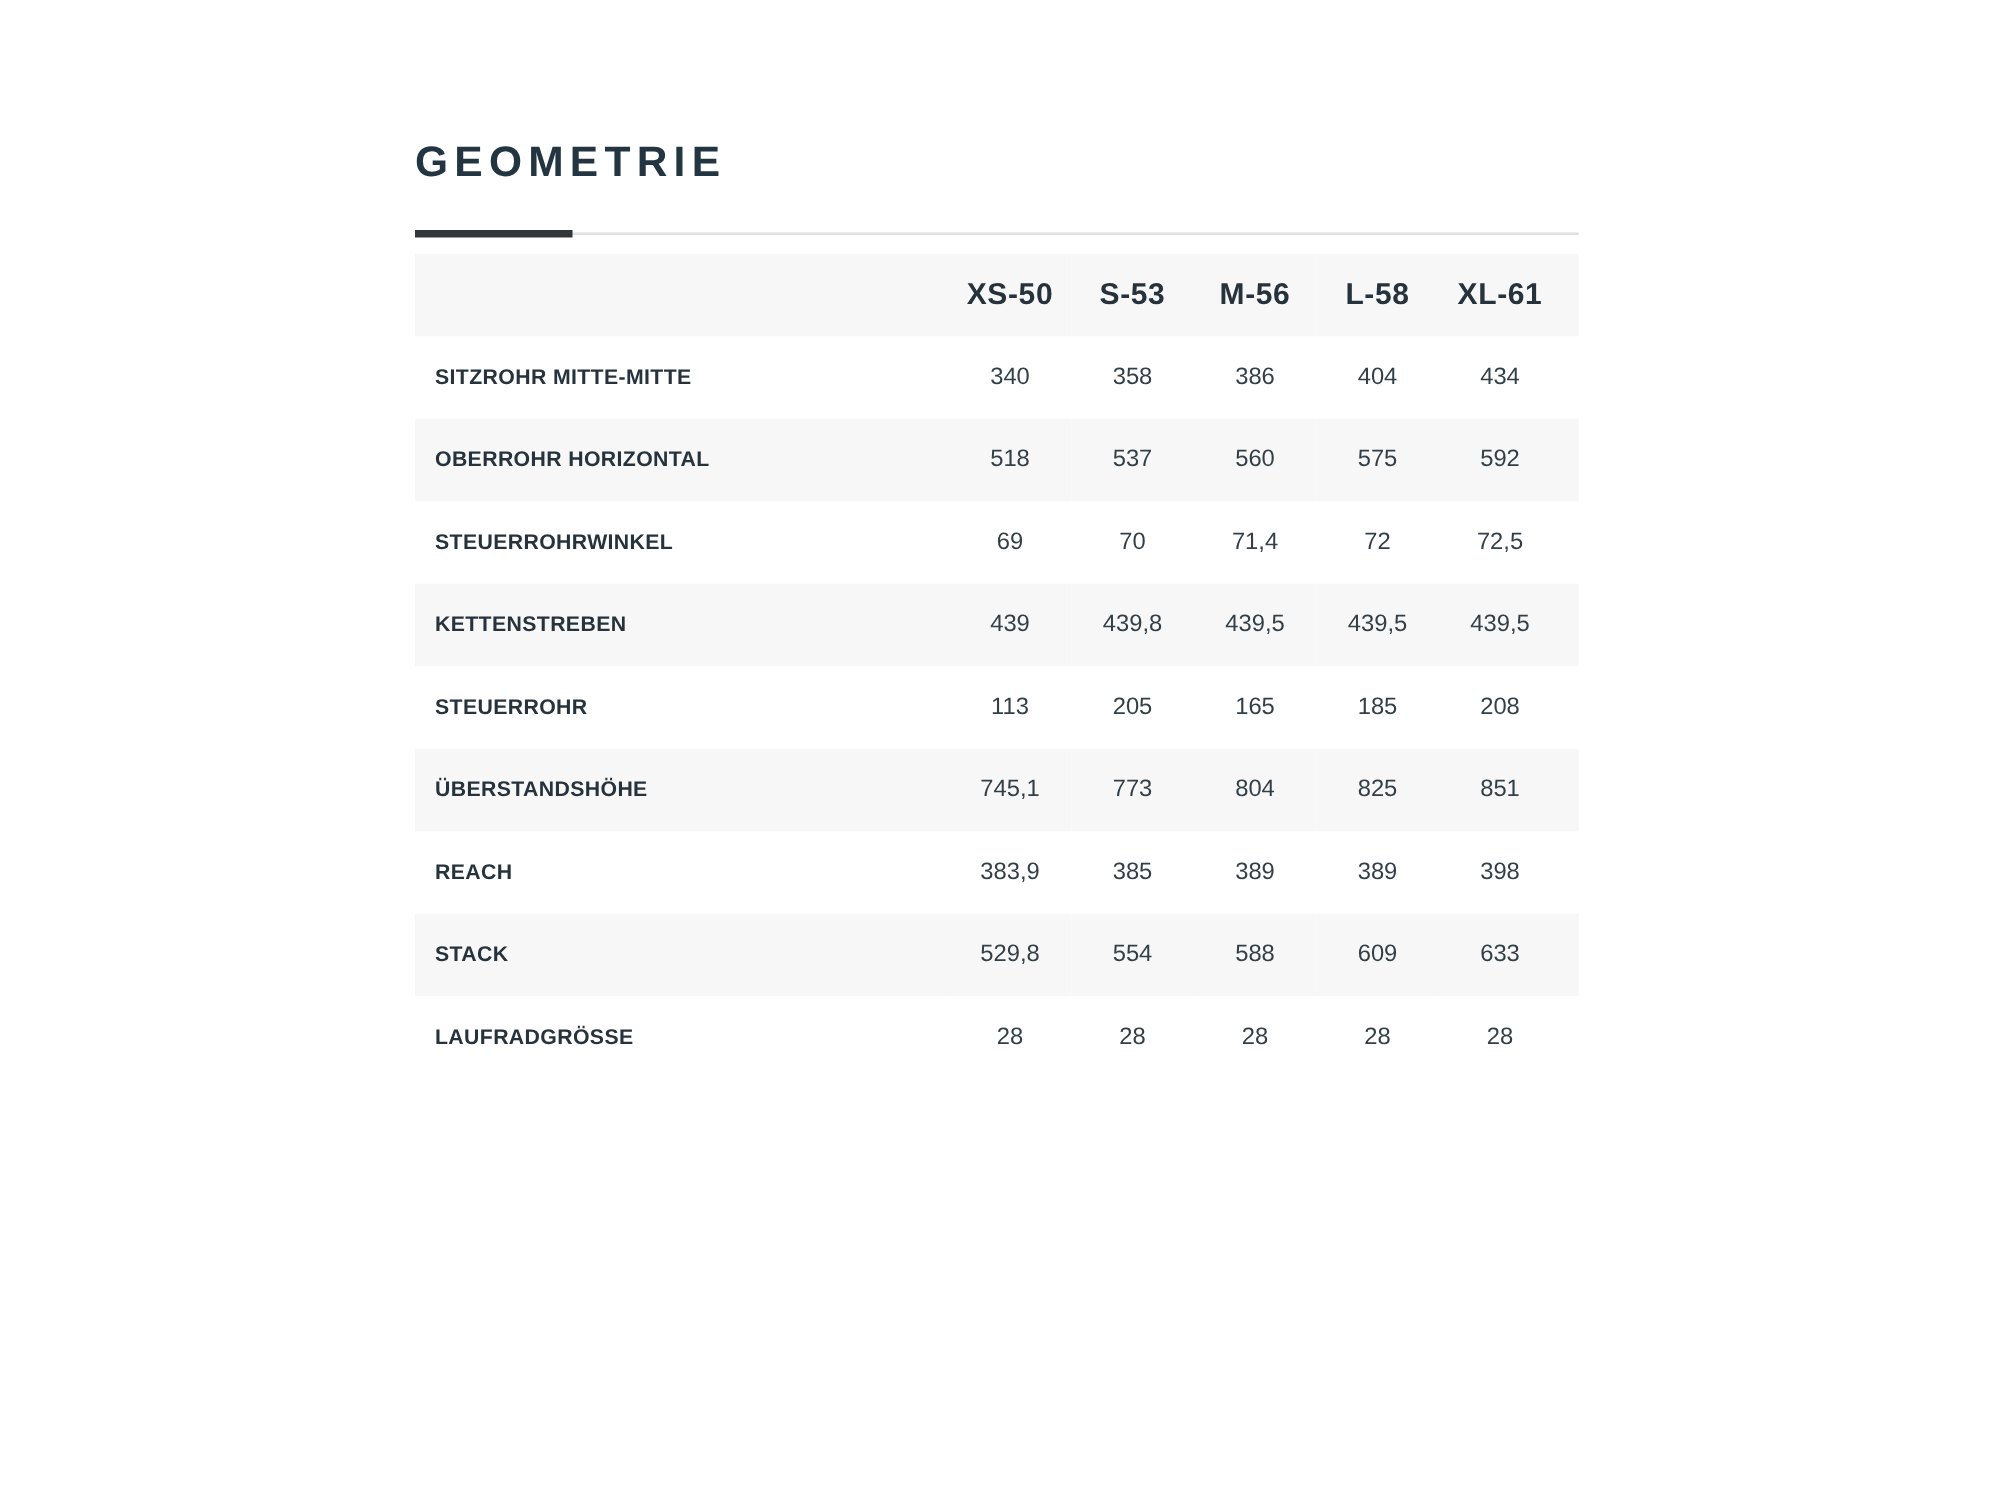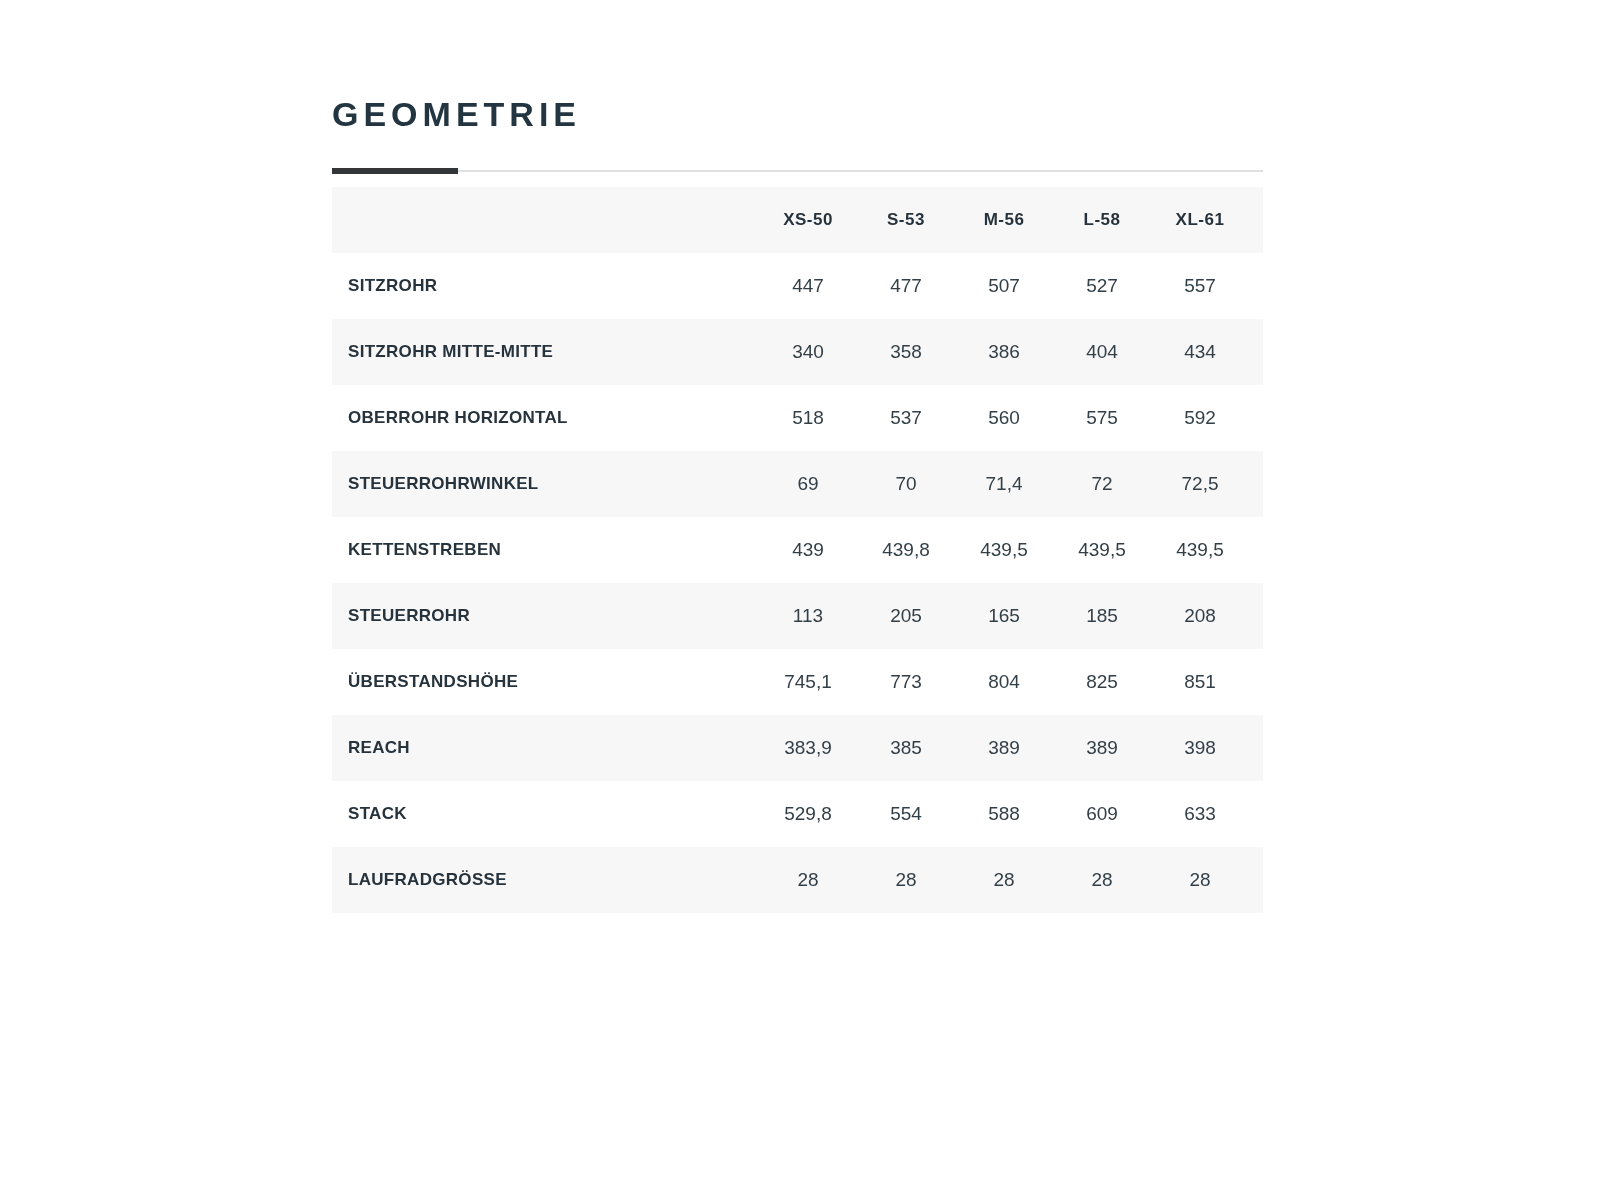--- a/index.html
+++ b/index.html
@@ -10,21 +10,21 @@
     width: 1600px;
     height: 1200px;
     background: var(--page-bg, #ffffff);
     font-family: "Liberation Sans", sans-serif;
     position: relative;
     overflow: hidden;
   }
   .geometry-section {
     position: absolute;
     left: 332px;
-    top: 96px;
+    top: 112px;
     width: 931px;
   }
   .section-title {
     margin: 0;
     font-size: 34px;
     line-height: 36px;
     font-weight: 700;
     letter-spacing: 5px;
     color: var(--title-color, #233540);
   }
@@ -54,21 +54,21 @@
   .geometry-table thead tr,
   .geometry-table tbody tr:nth-child(even) {
     background: var(--stripe-color, #f7f7f8);
   }
   .geometry-table th,
   .geometry-table td {
     padding: 0;
     vertical-align: middle;
   }
   .geometry-table th.size-header {
-    font-size: 17px;
+    font-size: 24px;
     font-weight: 700;
     letter-spacing: 0.5px;
     text-align: center;
     color: var(--label-color, #27333c);
   }
   .geometry-table td.row-label {
     text-align: left;
     padding-left: 16px;
     font-size: 17px;
     font-weight: 700;
@@ -109,28 +109,20 @@
       <tr>
         <th class="row-label"></th>
         <th class="size-header">XS-50</th>
         <th class="size-header">S-53</th>
         <th class="size-header">M-56</th>
         <th class="size-header">L-58</th>
         <th class="size-header">XL-61</th>
       </tr>
     </thead>
     <tbody>
-        <tr>
-          <td class="row-label">SITZROHR</td>
-          <td class="value-cell">447</td>
-          <td class="value-cell">477</td>
-          <td class="value-cell">507</td>
-          <td class="value-cell">527</td>
-          <td class="value-cell">557</td>
-        </tr>
         <tr>
           <td class="row-label">SITZROHR MITTE-MITTE</td>
           <td class="value-cell">340</td>
           <td class="value-cell">358</td>
           <td class="value-cell">386</td>
           <td class="value-cell">404</td>
           <td class="value-cell">434</td>
         </tr>
         <tr>
           <td class="row-label">OBERROHR HORIZONTAL</td>

